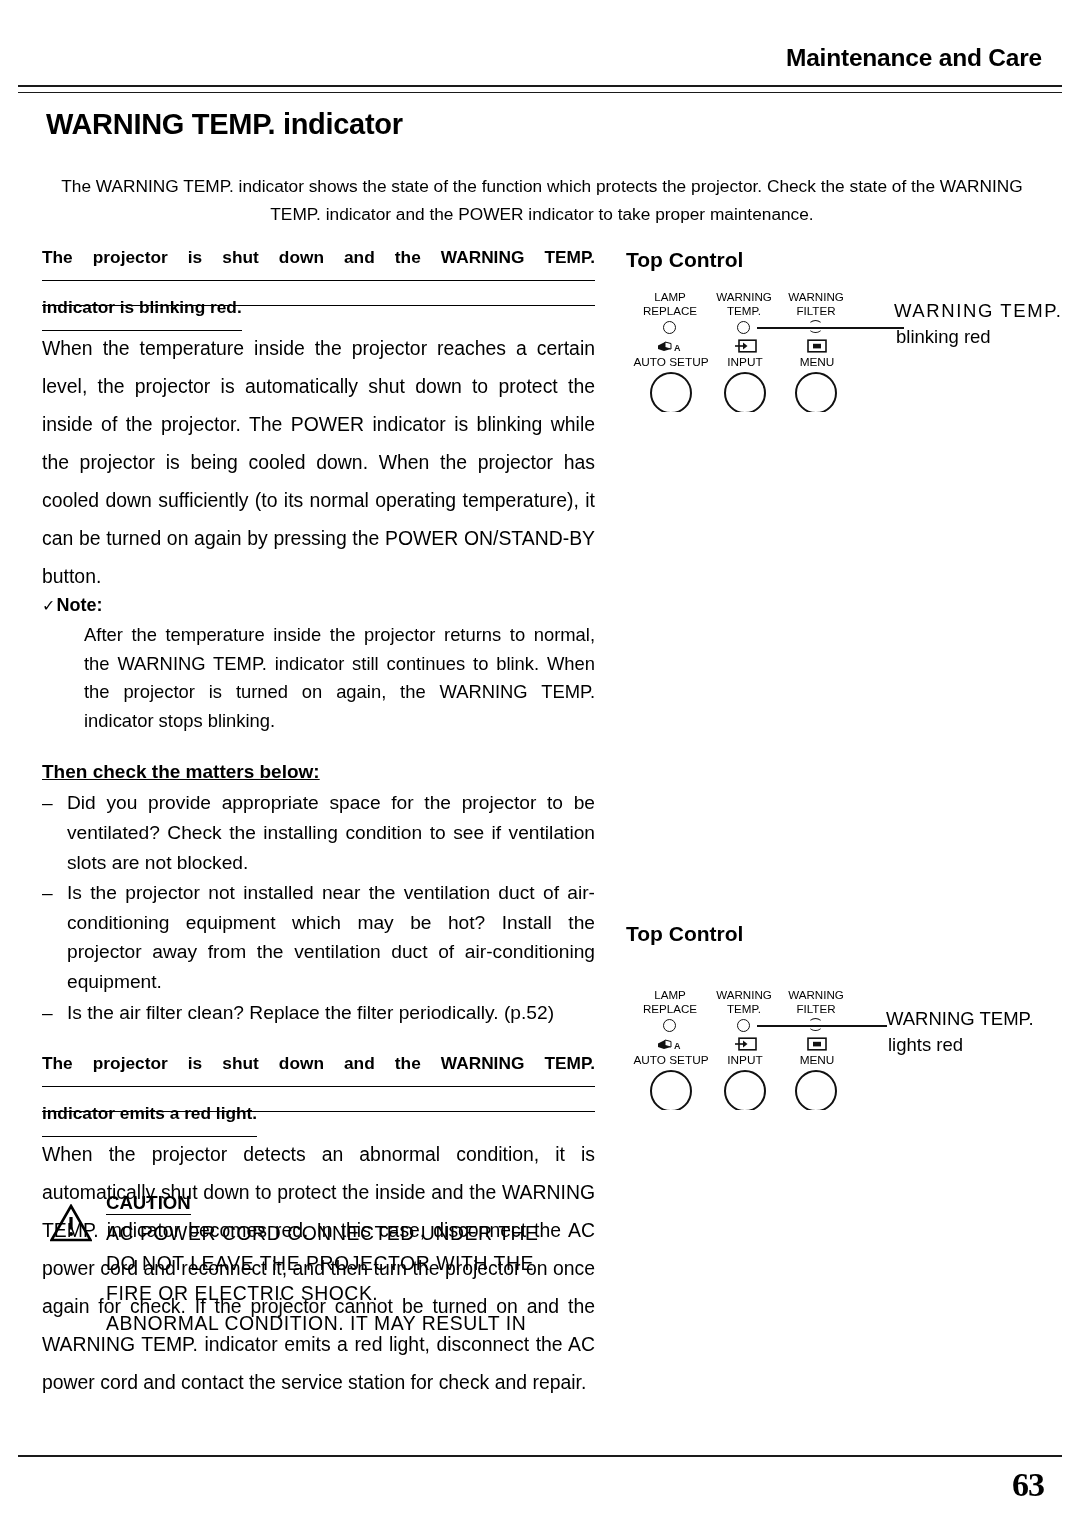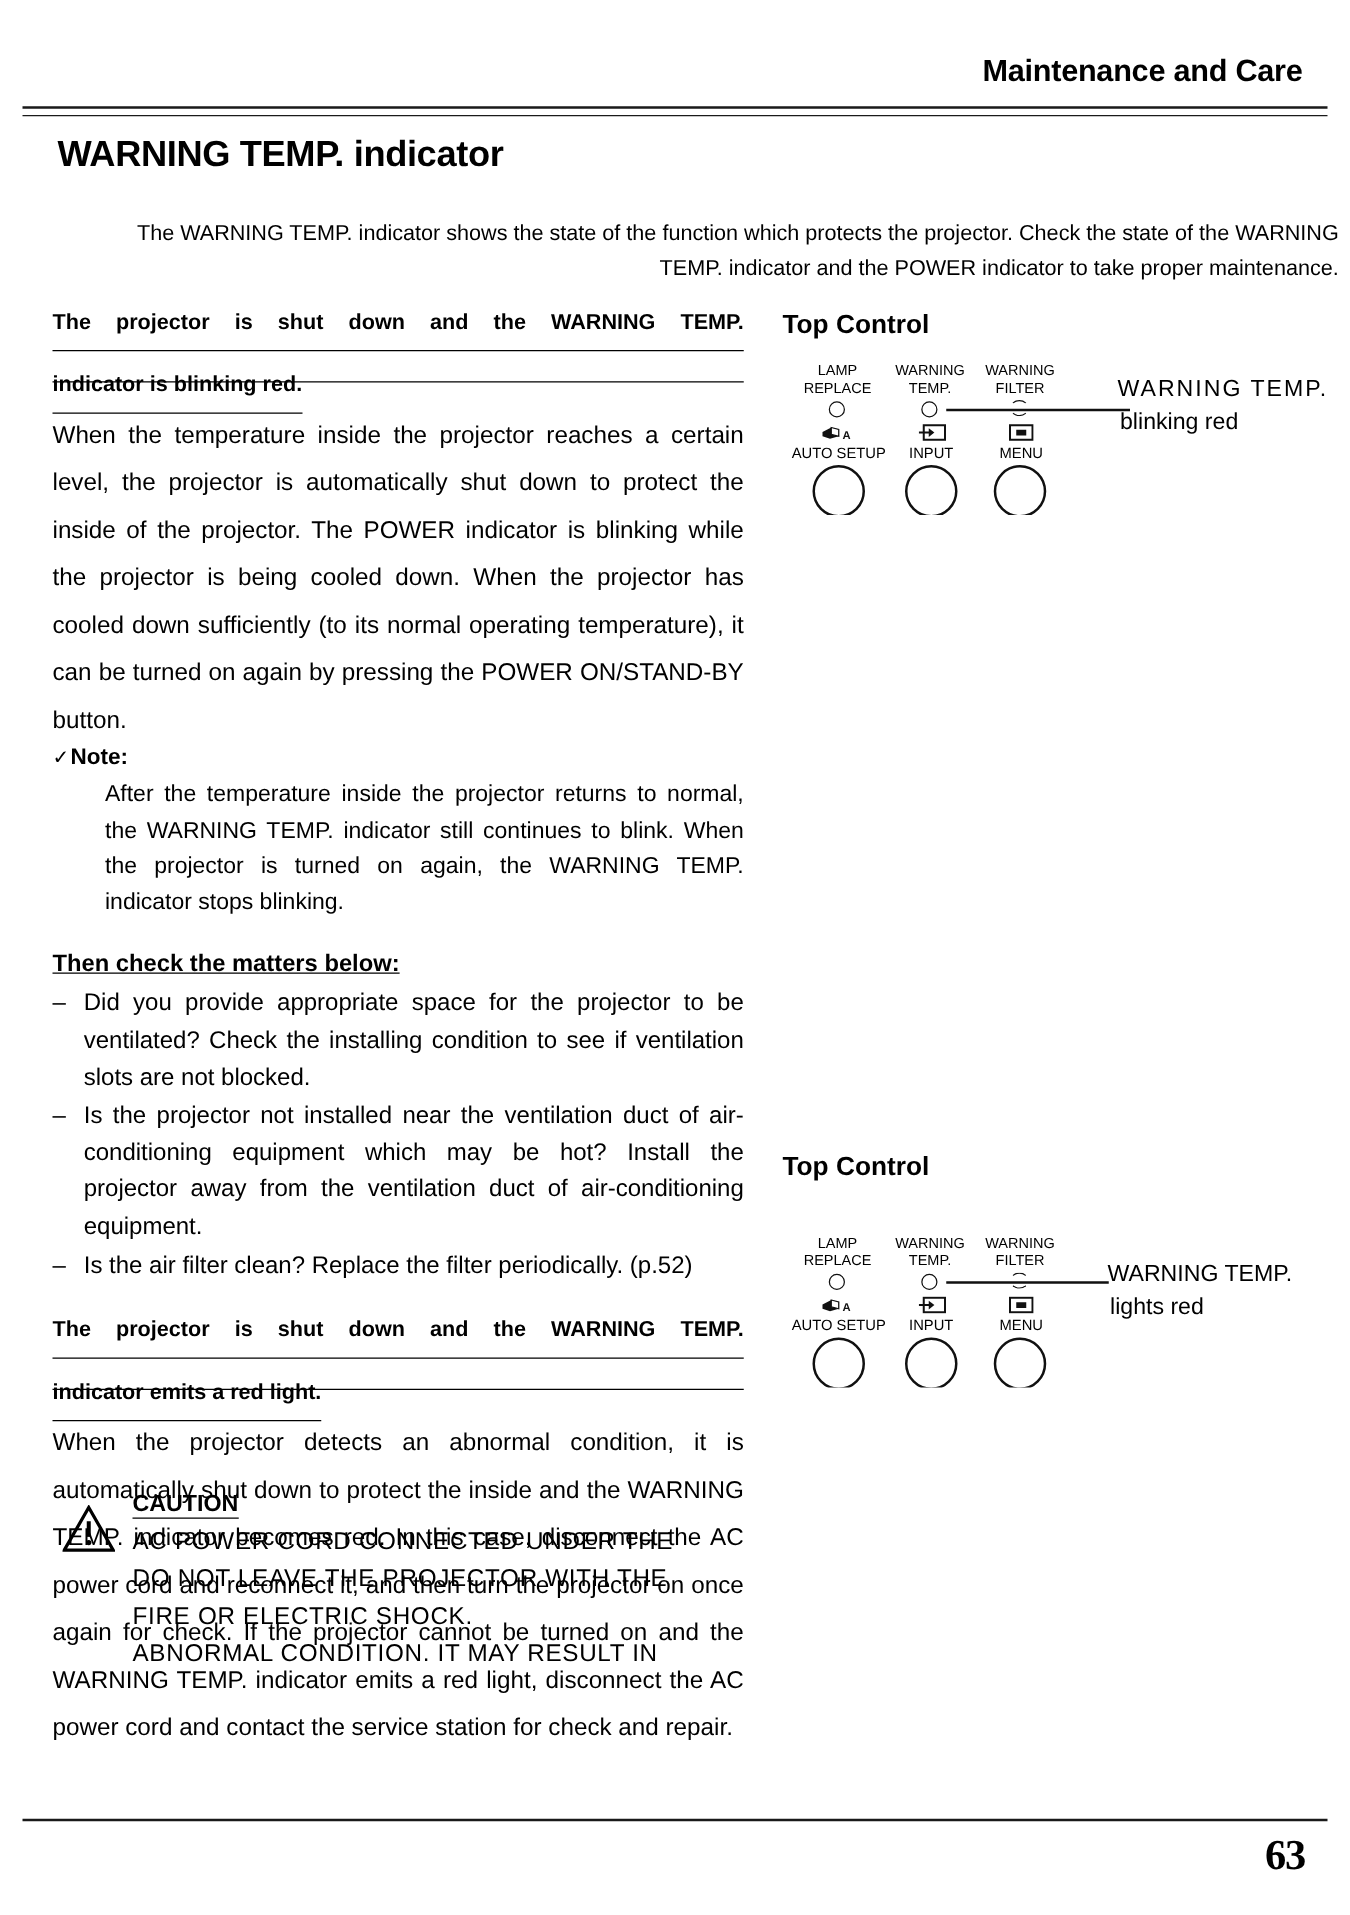--- a/index.html
+++ b/index.html
@@ -58,22 +58,21 @@
     letter-spacing: -0.3px;
     white-space: nowrap;
   }
   .intro {
     position: absolute;
     left: 42px;
     top: 172px;
     width: 1000px;
     font-size: 17.3px;
     line-height: 28px;
-    text-align: right;
-    margin-left: 29px;
+    text-align: center;
   }
 
   
   .left-col {
     position: absolute;
     left: 42px;
     top: 245px;
     width: 553px;
   }
   .sub-head {

